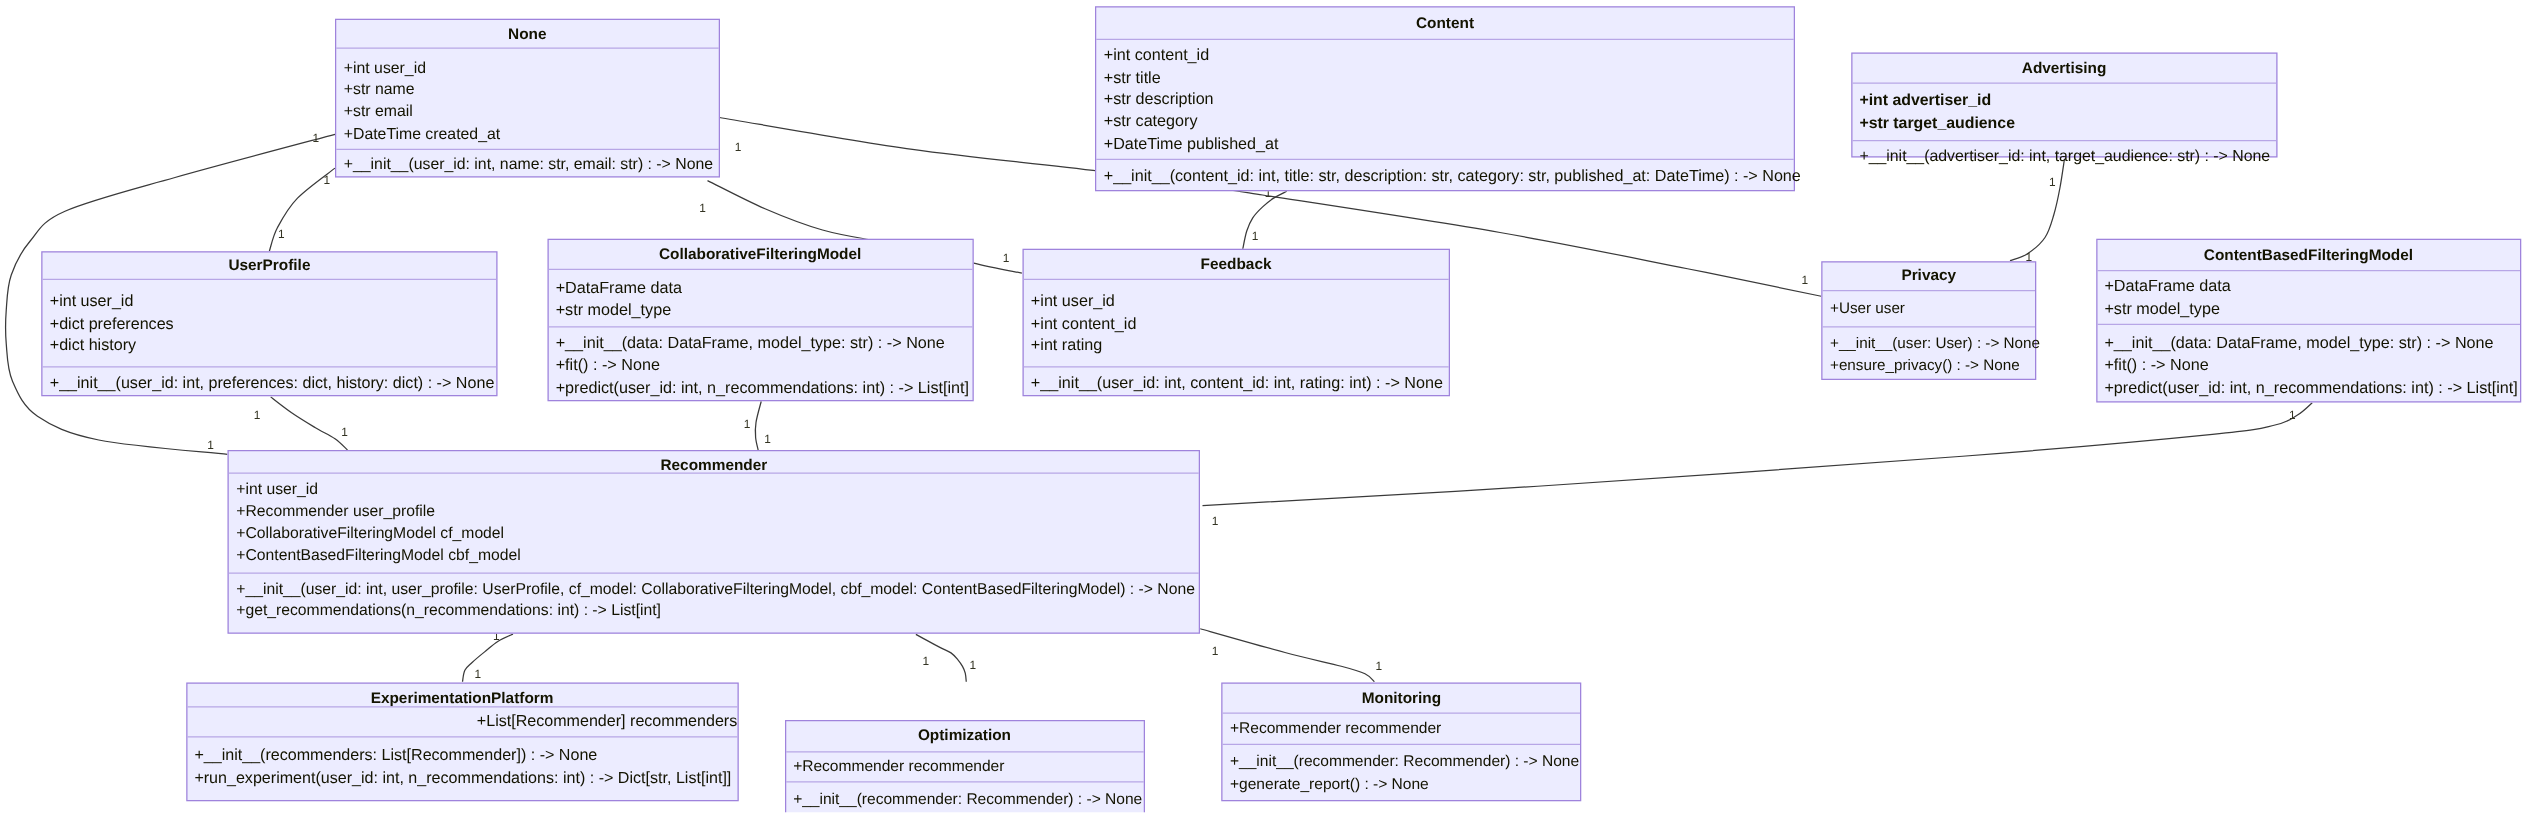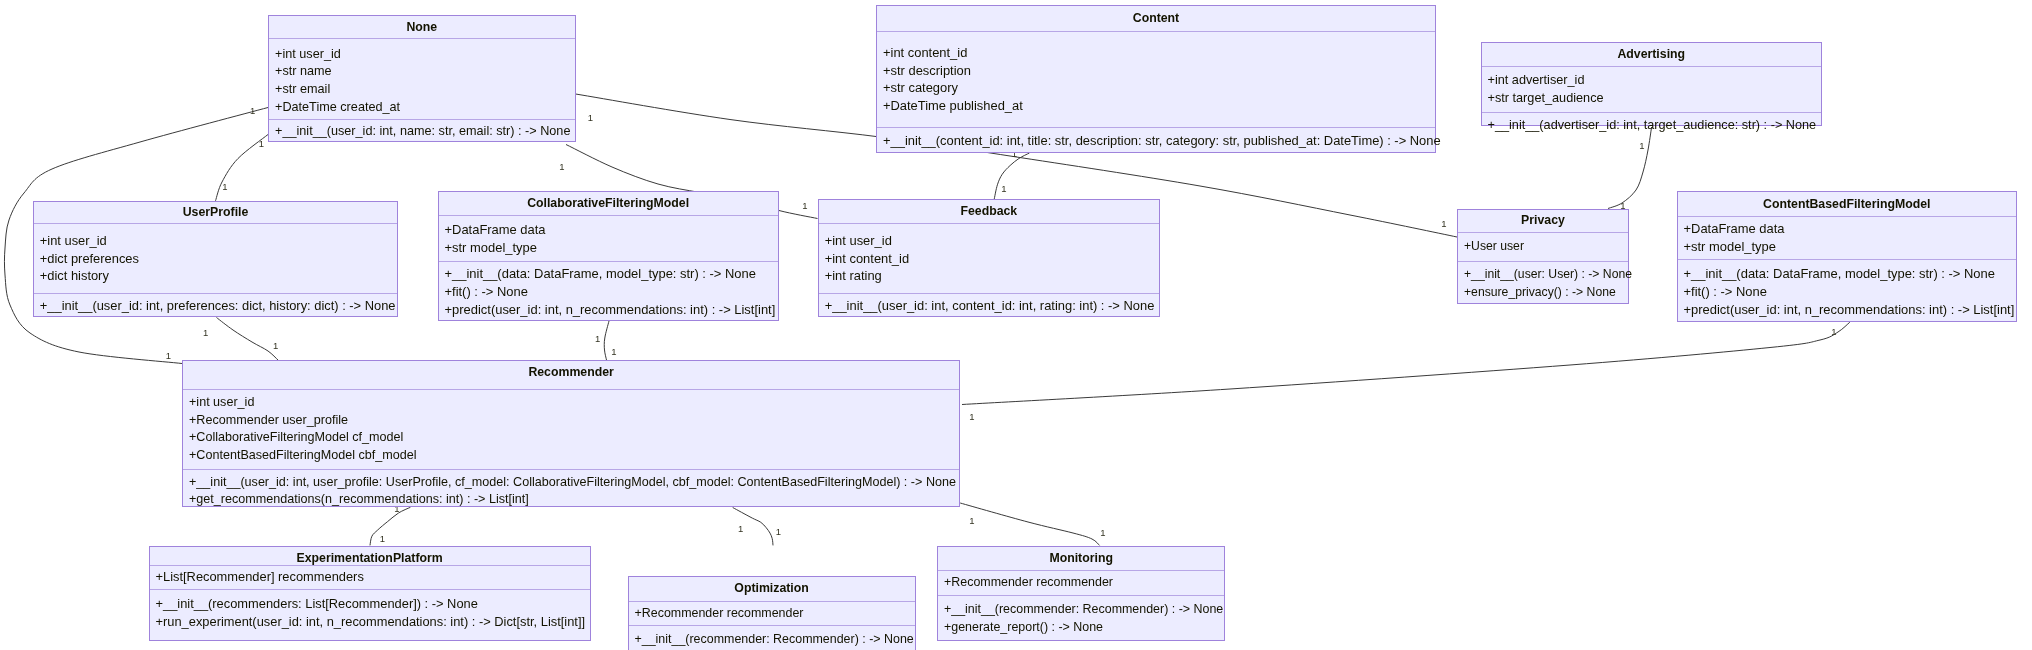--- a/index.html
+++ b/index.html
@@ -61,31 +61,32 @@
         <div>+DateTime created_at</div>
       </div>
 <div class="sec sec2" style="height:23.7px">
         <div>+__init__(user_id: int, name: str, email: str) : -&gt; None</div>
       </div>
 </div>
     <div class="cls" style="left:876.0px;top:4.5px;width:560px;height:148.0px;font-size:12.92px">
 <div class="hd" style="height:26.0px;line-height:25.0px">Content</div>
 <div class="sec" style="height:96.7px;">
         <div>+int content_id</div>
+        <div>+str title</div>
         <div>+str description</div>
         <div>+str category</div>
         <div>+DateTime published_at</div>
       </div>
 <div class="sec sec2" style="height:25.3px">
         <div>+__init__(content_id: int, title: str, description: str, category: str, published_at: DateTime) : -&gt; None</div>
       </div>
 </div>
     <div class="cls" style="left:1480.5px;top:42px;width:341.5px;height:84px;font-size:12.7px">
 <div class="hd" style="height:24.1px;line-height:23.1px">Advertising</div>
-<div class="sec" style="height:46.1px;">
+<div class="sec" style="height:46.1px;font-weight:bold;">
         <div>+int advertiser_id</div>
         <div>+str target_audience</div>
       </div>
 <div class="sec sec2" style="height:25.8px">
         <div>+__init__(advertiser_id: int, target_audience: str) : -&gt; None</div>
       </div>
 </div>
     <div class="cls" style="left:32.8px;top:200.8px;width:365.5px;height:116.7px;font-size:12.88px">
 <div class="hd" style="height:22.7px;line-height:21.7px">UserProfile</div>
 <div class="sec" style="height:69.2px;">
@@ -136,53 +137,53 @@
         <div>+DataFrame data</div>
         <div>+str model_type</div>
       </div>
 <div class="sec sec2" style="height:62.9px">
         <div>+__init__(data: DataFrame, model_type: str) : -&gt; None</div>
         <div>+fit() : -&gt; None</div>
         <div>+predict(user_id: int, n_recommendations: int) : -&gt; List[int]</div>
       </div>
 </div>
     <div class="cls" style="left:182.0px;top:360.0px;width:778.2px;height:147.0px;font-size:12.58px">
-<div class="hd" style="height:29px;line-height:22.9px">Recommender</div>
+<div class="hd" style="height:18px;line-height:22.9px">Recommender</div>
 <div class="sec" style="height:79.6px;">
         <div>+int user_id</div>
         <div>+Recommender user_profile</div>
         <div>+CollaborativeFilteringModel cf_model</div>
         <div>+ContentBasedFilteringModel cbf_model</div>
       </div>
 <div class="sec sec2" style="height:43.5px">
         <div>+__init__(user_id: int, user_profile: UserProfile, cf_model: CollaborativeFilteringModel, cbf_model: ContentBasedFilteringModel) : -&gt; None</div>
         <div>+get_recommendations(n_recommendations: int) : -&gt; List[int]</div>
       </div>
 </div>
     <div class="cls" style="left:148.5px;top:545.5px;width:442.3px;height:95.0px;font-size:12.87px">
 <div class="hd" style="height:19px;line-height:23.9px">ExperimentationPlatform</div>
-<div class="sec" style="height:24.4px;">
+<div class="sec" style="height:24.4px;text-align:right;">
         <div>+List[Recommender] recommenders</div>
       </div>
 <div class="sec sec2" style="height:45.7px">
         <div>+__init__(recommenders: List[Recommender]) : -&gt; None</div>
         <div>+run_experiment(user_id: int, n_recommendations: int) : -&gt; Dict[str, List[int]]</div>
       </div>
 </div>
     <div class="cls" style="left:627.5px;top:576px;width:288.1px;height:95.0px;font-size:12.45px">
 <div class="hd" style="height:24.9px;line-height:23.9px">Optimization</div>
 <div class="sec" style="height:24.4px;">
         <div>+Recommender recommender</div>
       </div>
 <div class="sec sec2" style="height:45.7px">
         <div>+__init__(recommender: Recommender) : -&gt; None</div>
         <div>+optimize() : -&gt; None</div>
       </div>
 </div>
-    <div class="cls" style="left:937px;top:545.5px;width:288.3px;height:95.5px;font-size:12.45px">
+    <div class="cls" style="left:977px;top:545.5px;width:288.3px;height:95.5px;font-size:12.45px">
 <div class="hd" style="height:24.5px;line-height:23.5px">Monitoring</div>
 <div class="sec" style="height:25.0px;">
         <div>+Recommender recommender</div>
       </div>
 <div class="sec sec2" style="height:46.0px">
         <div>+__init__(recommender: Recommender) : -&gt; None</div>
         <div>+generate_report() : -&gt; None</div>
       </div>
 </div>
 </div>

